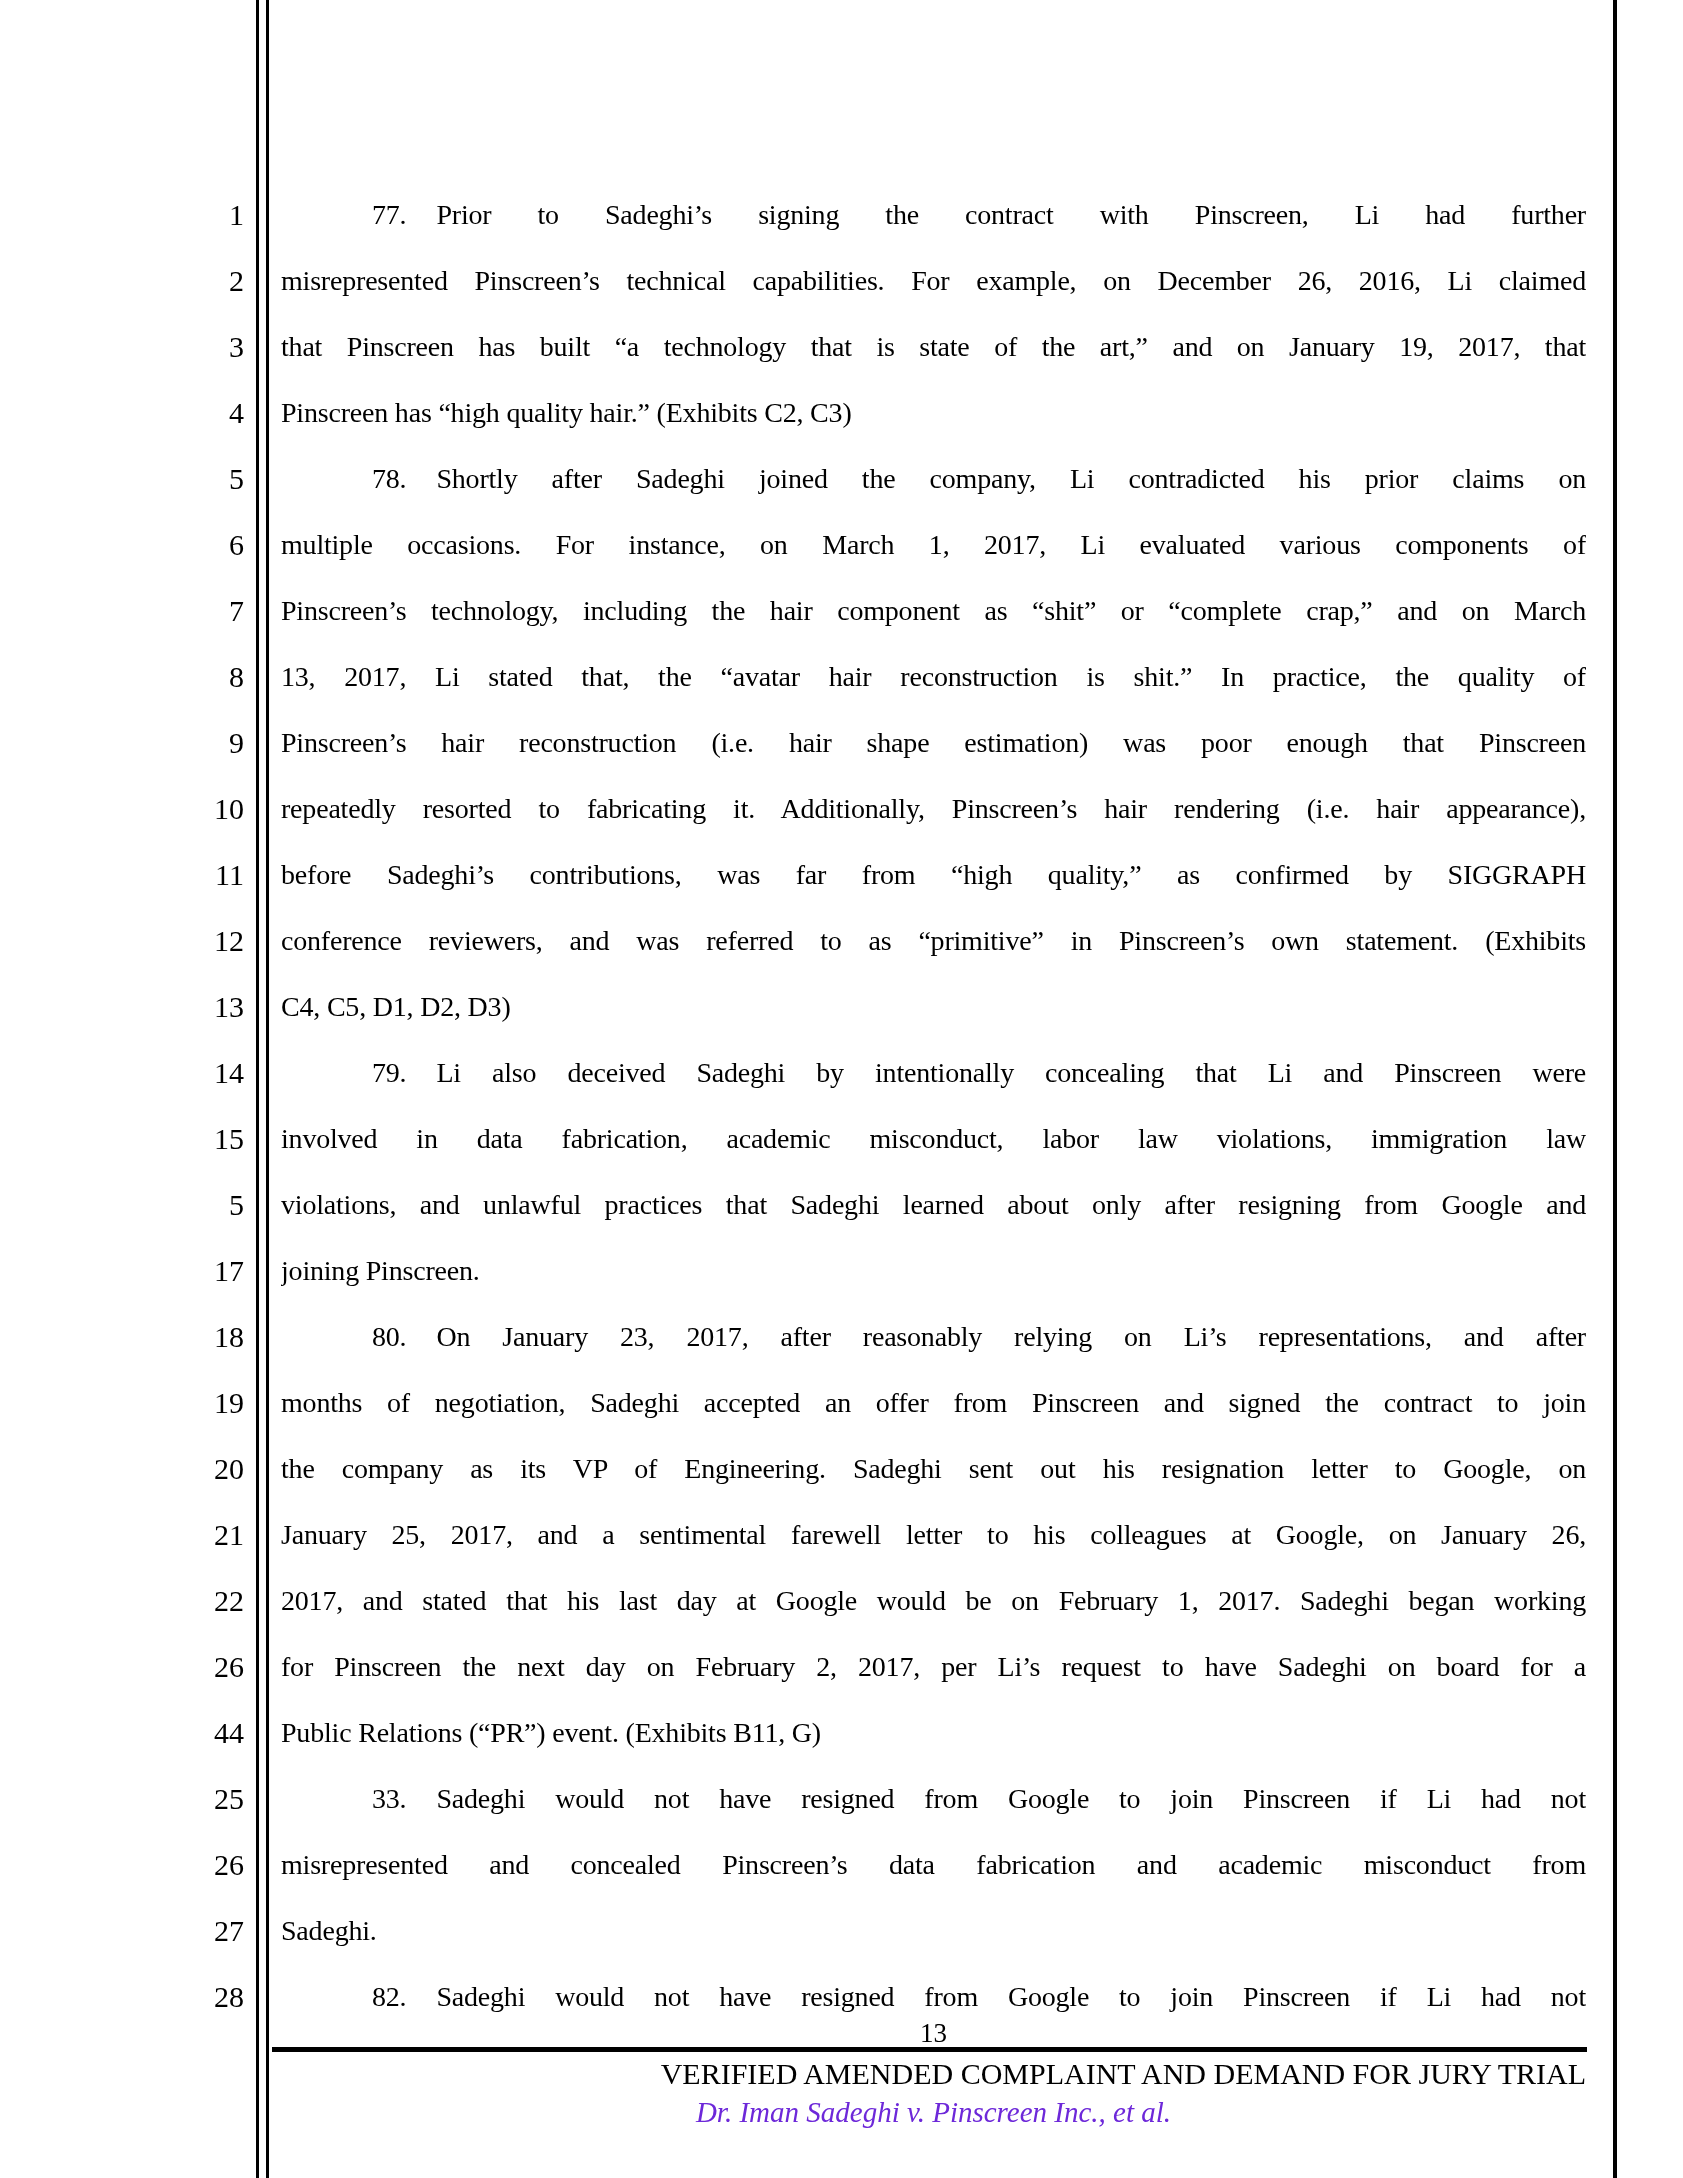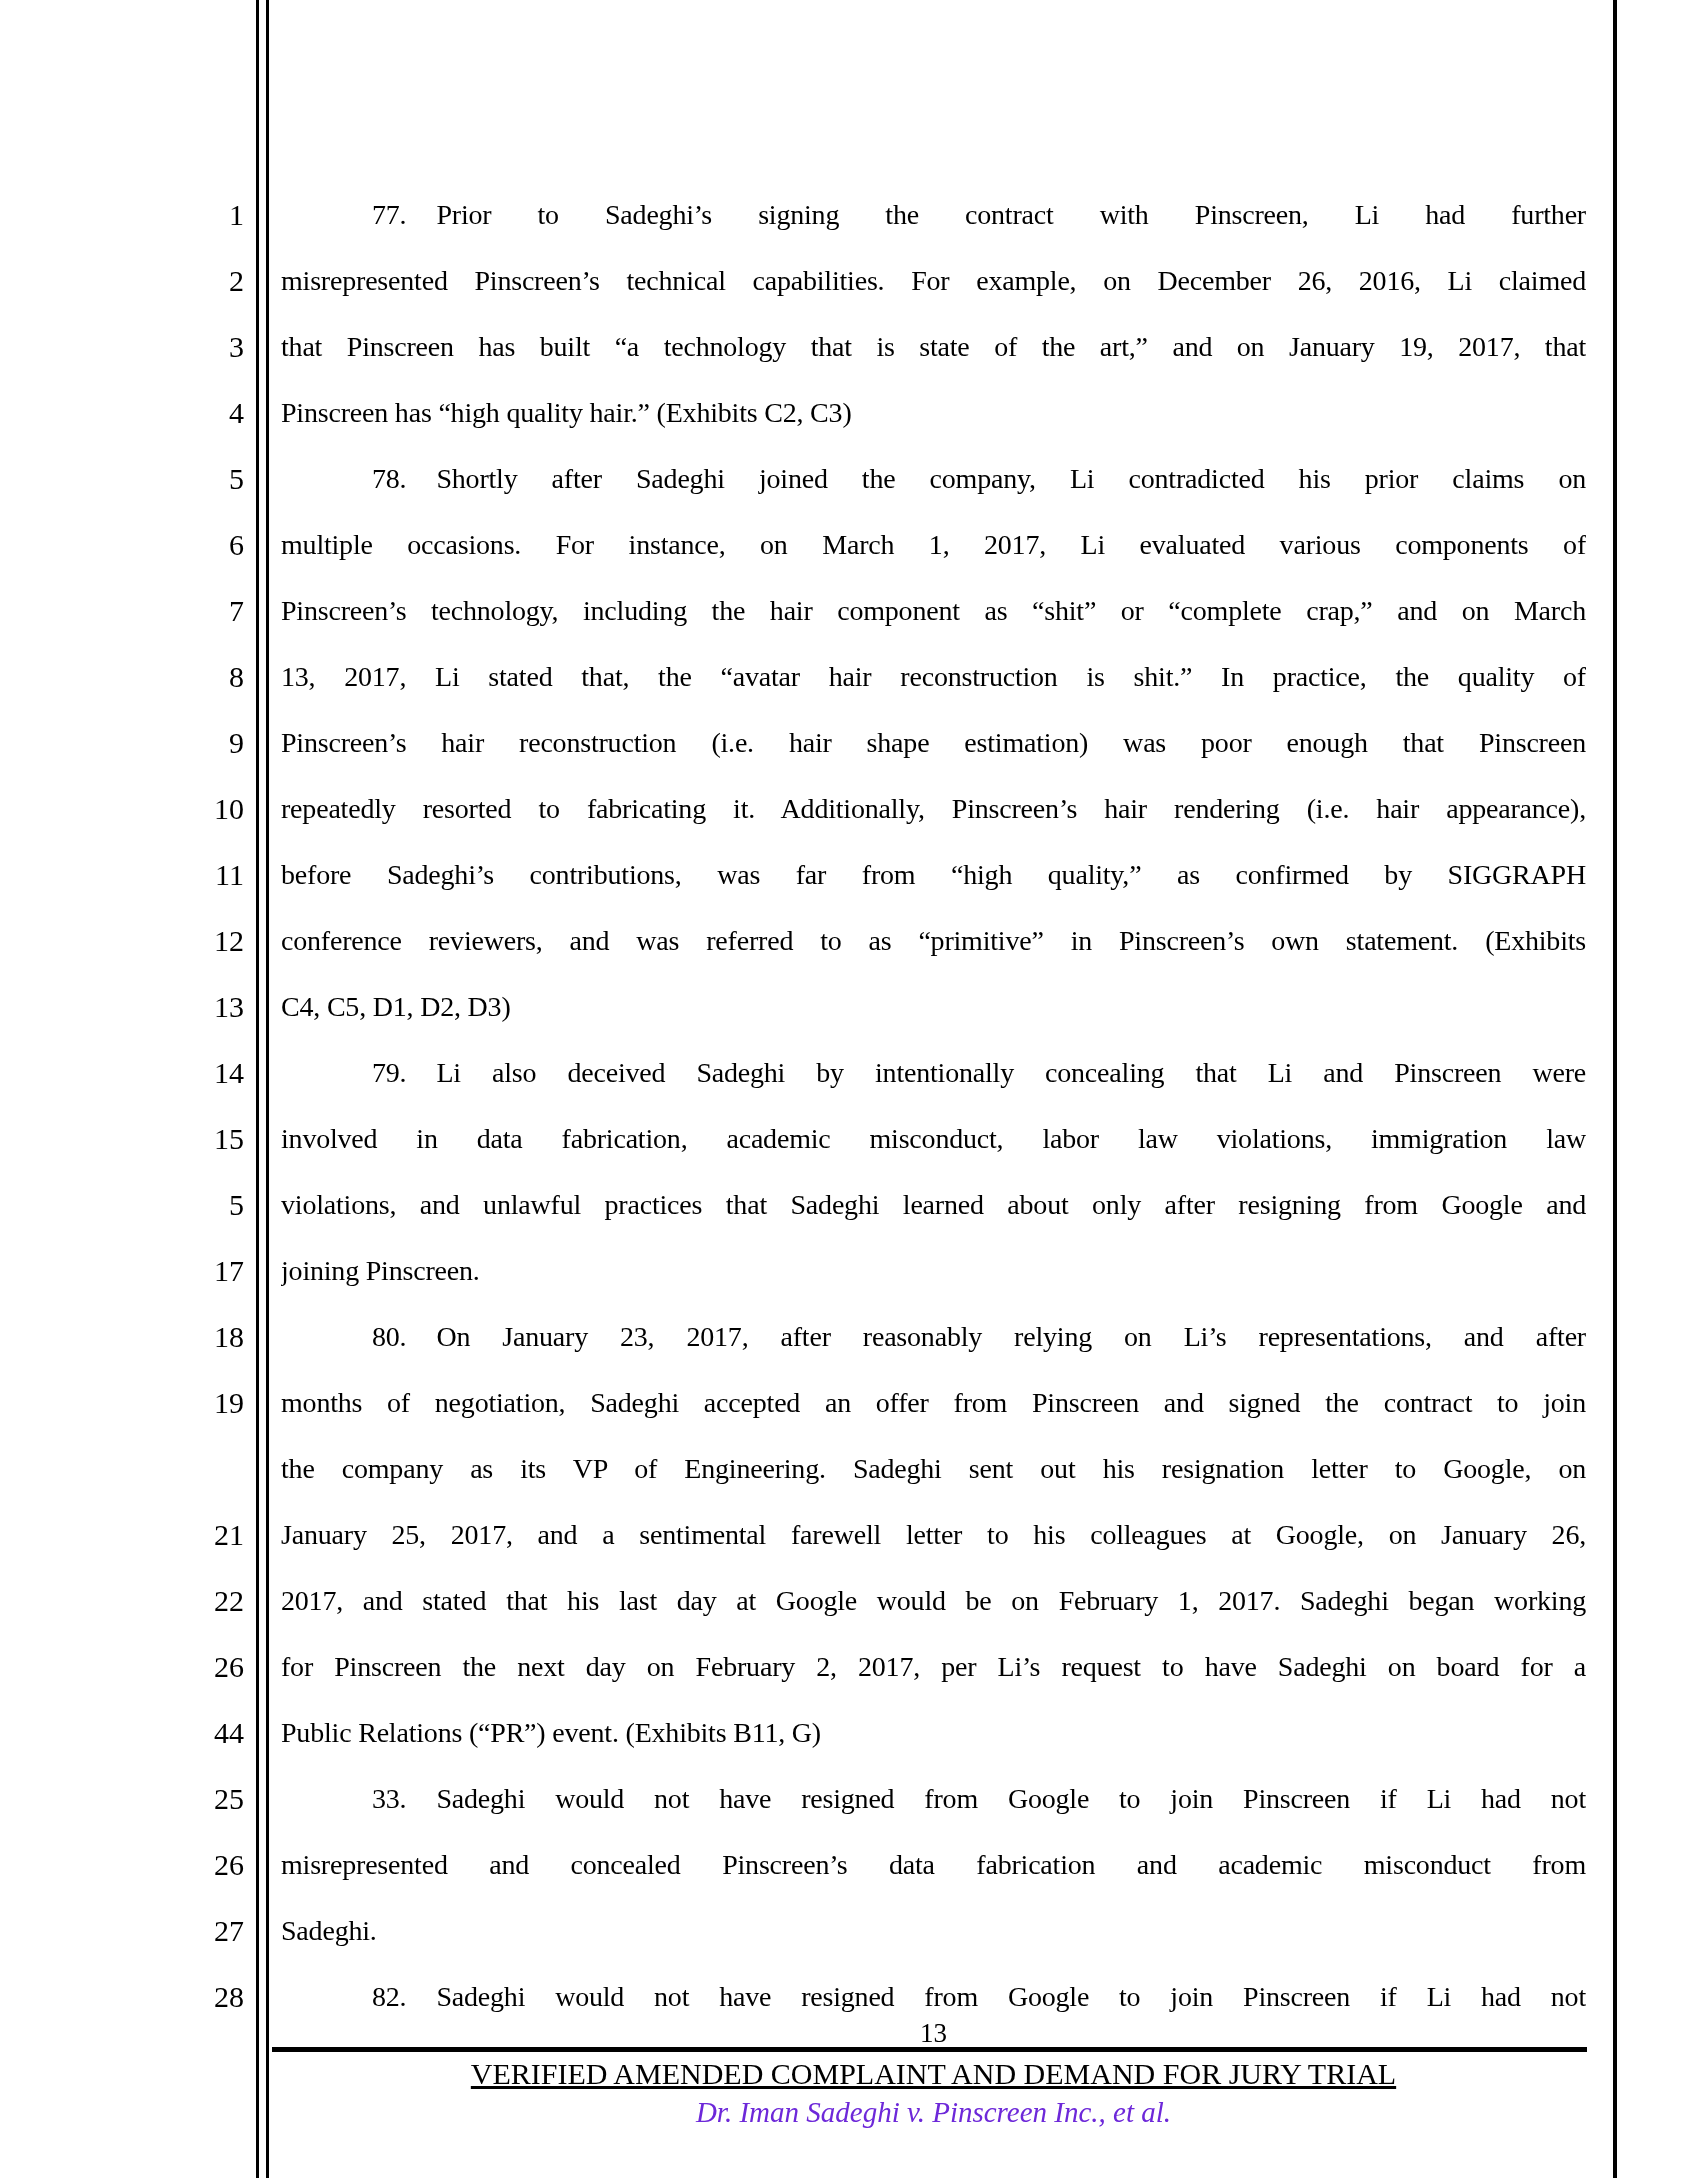--- a/index.html
+++ b/index.html
@@ -45,21 +45,21 @@
   .f-pageno {
     position: absolute; top: 2016px; left: 281px; width: 1305px;
     text-align: center; font-size: 27px; line-height: 34px;
   }
   .f-rule {
     position: absolute; top: 2047px; left: 272px; width: 1315px; height: 5px;
     background: #000;
   }
   .f-title {
     position: absolute; top: 2056px; left: 281px; width: 1305px;
-    text-align: center; font-size: 30px; line-height: 36px; text-decoration: underline;
+    text-align: right; font-size: 30px; line-height: 36px;
   }
   .f-case {
     position: absolute; top: 2094px; left: 281px; width: 1305px;
     text-align: center; font-size: 29px; line-height: 36px;
     font-style: italic;
   }
 </style>
 </head>
 <body>
 
@@ -138,20 +138,21 @@
     </div>
       <div class="row">
       <div class="num">18</div>
       <div class="txt just para"><span class="pnum">80.</span><span class="tab"></span><span class="ptext">On January 23, 2017, after reasonably relying on Li’s representations, and after</span></div>
     </div>
       <div class="row">
       <div class="num">19</div>
       <div class="txt just"><span class="ptext">months of negotiation, Sadeghi accepted an offer from Pinscreen and signed the contract to join</span></div>
     </div>
       <div class="row">
+      <div class="num">20</div>
       <div class="txt just"><span class="ptext">the company as its VP of Engineering. Sadeghi sent out his resignation letter to Google, on</span></div>
     </div>
       <div class="row">
       <div class="num">21</div>
       <div class="txt just"><span class="ptext">January 25, 2017, and a sentimental farewell letter to his colleagues at Google, on January 26,</span></div>
     </div>
       <div class="row">
       <div class="num">22</div>
       <div class="txt just"><span class="ptext">2017, and stated that his last day at Google would be on February 1, 2017. Sadeghi began working</span></div>
     </div>

